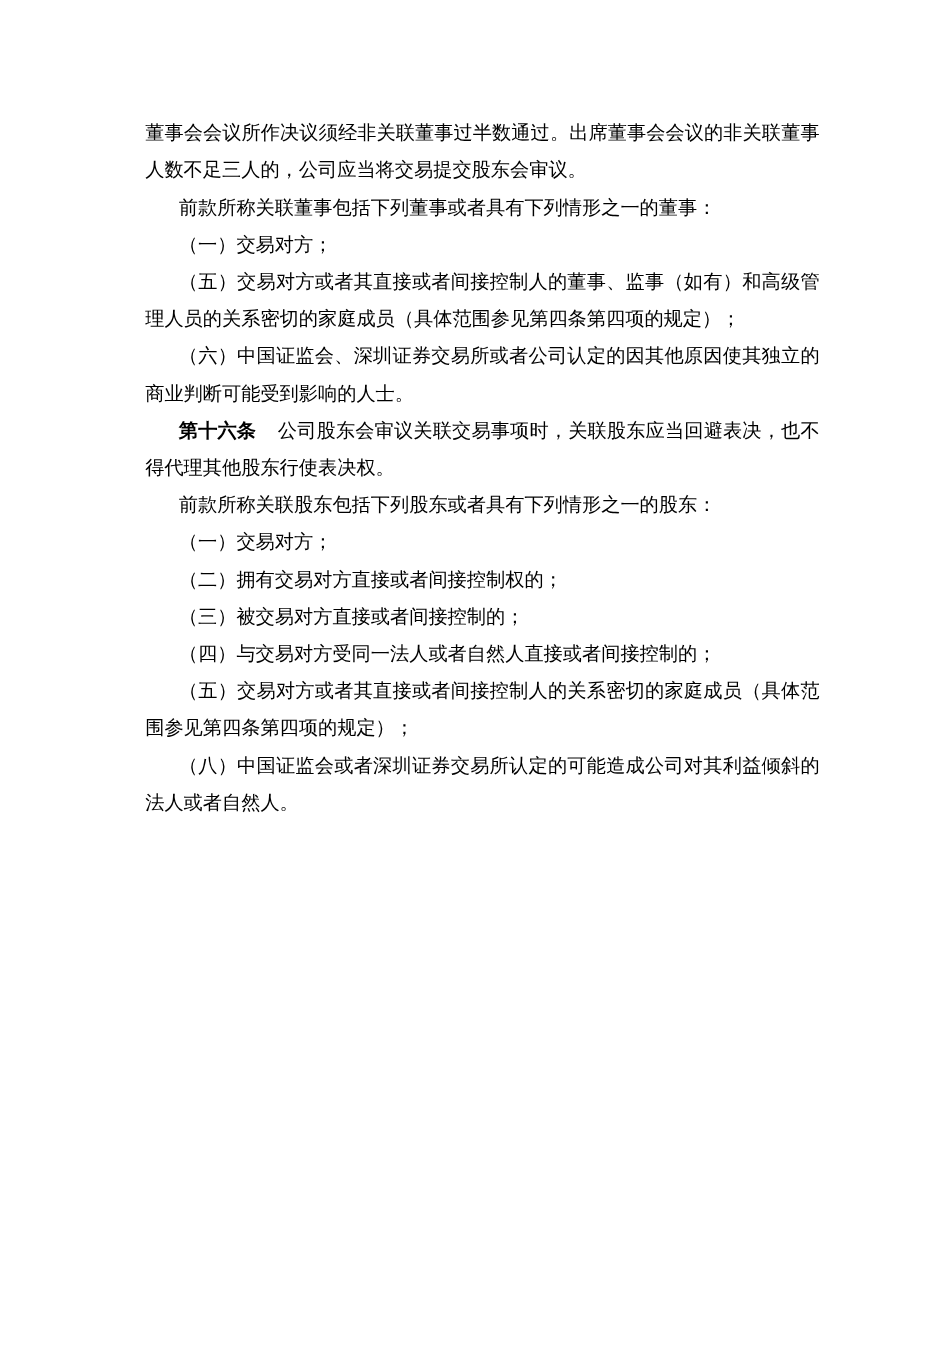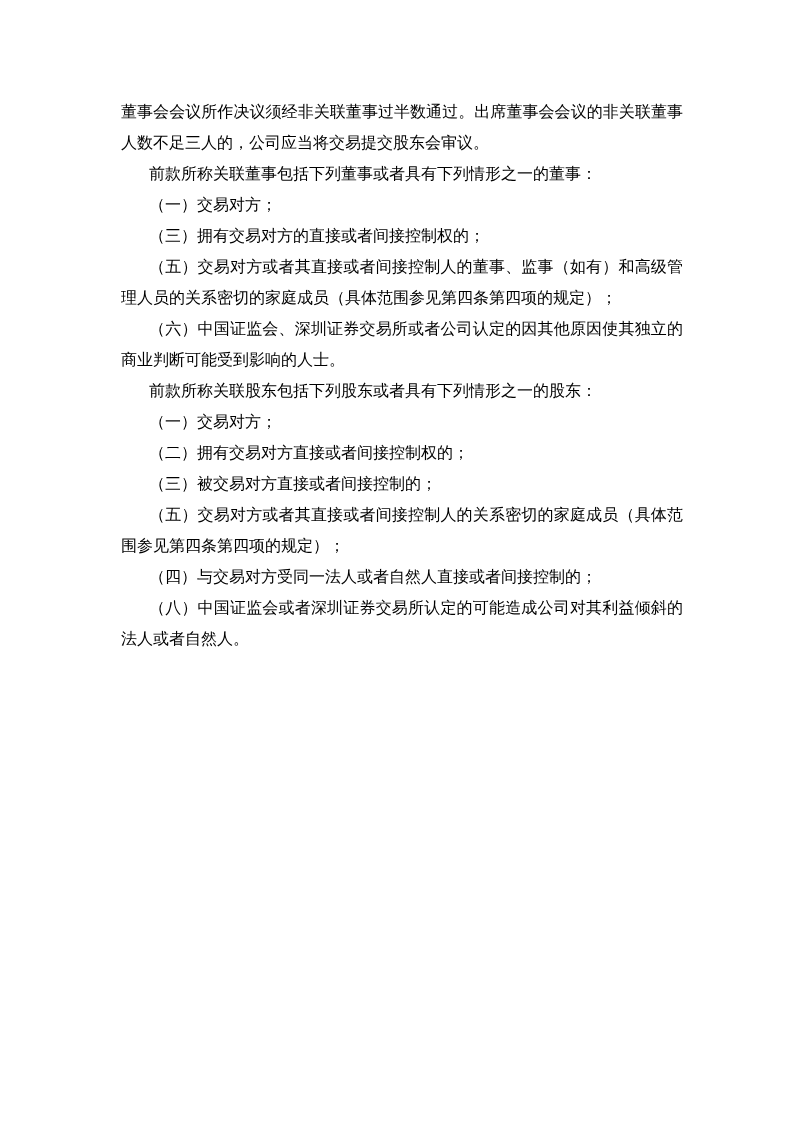--- a/index.html
+++ b/index.html
@@ -42,37 +42,37 @@
 
 <div class="page">
 
   <p class="para no-indent"><span>董事会会议所作决议须经非关联董事过半数通过。出席董事会会议的非关联董事人数不足三人的，公司应当将交易提交股东会审议。</span></p>
 
   <p class="para"><span>前款所称关联董事包括下列董事或者具有下列情形之一的董事：</span></p>
 
   <p class="para"><span>（一）交易对方；</span></p>
 
 
-  <p class="para"><span>（三）拥有交易对方的直接或者间接控制权的；</span></p>
 
 
   <p class="para"><span>（五）交易对方或者其直接或者间接控制人的董事、监事（如有）和高级管理人员的关系密切的家庭成员（具体范围参见第四条第四项的规定）；</span></p>
 
   <p class="para"><span>（六）中国证监会、深圳证券交易所或者公司认定的因其他原因使其独立的商业判断可能受到影响的人士。</span></p>
 
+  <p class="para"><span class="term">第十六条</span><span>公司股东会审议关联交易事项时，关联股东应当回避表决，也不得代理其他股东行使表决权。</span></p>
 
   <p class="para"><span>前款所称关联股东包括下列股东或者具有下列情形之一的股东：</span></p>
 
   <p class="para"><span>（一）交易对方；</span></p>
 
   <p class="para"><span>（二）拥有交易对方直接或者间接控制权的；</span></p>
 
   <p class="para"><span>（三）被交易对方直接或者间接控制的；</span></p>
 
+  <p class="para"><span>（四）与交易对方受同一法人或者自然人直接或者间接控制的；</span></p>
+
   <p class="para"><span>（五）交易对方或者其直接或者间接控制人的关系密切的家庭成员（具体范围参见第四条第四项的规定）；</span></p>
-
-  <p class="para"><span>（四）与交易对方受同一法人或者自然人直接或者间接控制的；</span></p>
 
 
 
   <p class="para"><span>（八）中国证监会或者深圳证券交易所认定的可能造成公司对其利益倾斜的法人或者自然人。</span></p>
 
 </div>
 
 </body></html>

